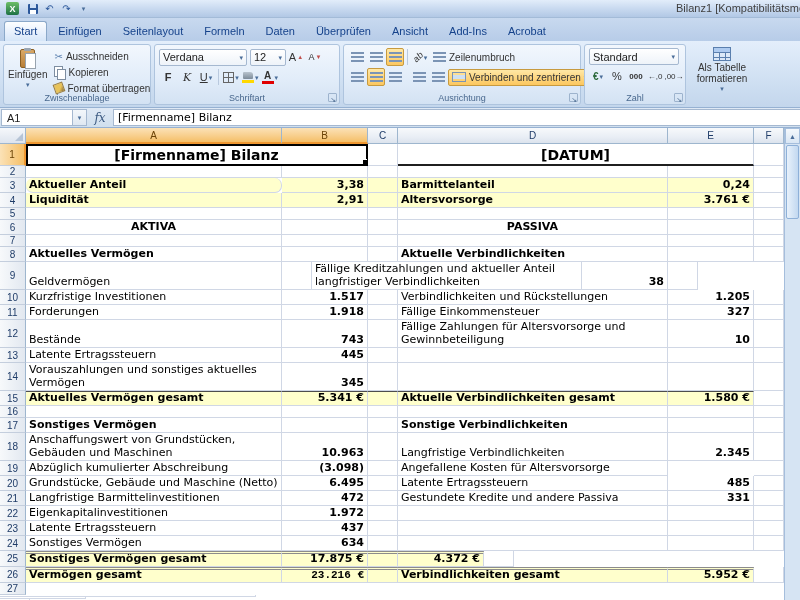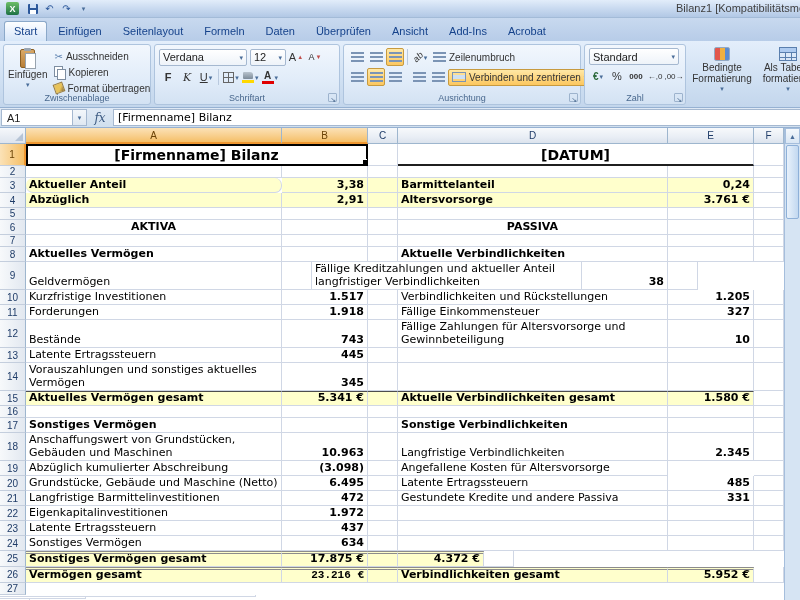--- a/index.html
+++ b/index.html
@@ -290,25 +290,20 @@
         <div class="tbtn sm8">←,0</div>
         <div class="tbtn sm8">,00→</div>
       </div>
       <div class="g-label">Zahl</div>
       <div class="launcher"></div>
     </div>
 
     <div class="group g-styles">
       <div class="styles-body">
         <div class="vbtn">
-            <span class="ic-cf"></span>
-            <span>Bedingte Formatierung</span>
-            <span class="dd">▾</span>
-          </div>
-        <div class="vbtn">
             <span class="ic-table"></span>
             <span>Als Tabelle formatieren</span>
             <span class="dd">▾</span>
           </div>
       </div>
     </div>
 
   </div>
 
   <div class="formulabar">
@@ -352,21 +347,21 @@
           <div class="rowhdr">3</div>
           <div class="cell b yel" style="width: 256px; border-radius: 7px;">Aktueller Anteil</div>
           <div class="cell num yel" style="width: 86px;">3,38</div>
           <div class="cell yel" style="width: 30px;"></div>
           <div class="cell b yel" style="width: 270px;">Barmittelanteil</div>
           <div class="cell num yel" style="width: 86px;">0,24</div>
           <div class="cell" style="width: 30px;"></div>
         </div>
         <div class="row" style="height: 15px;">
           <div class="rowhdr">4</div>
-          <div class="cell b yel" style="width: 256px;">Abzüglich</div>
+          <div class="cell b yel" style="width: 256px;">Liquidität</div>
           <div class="cell num yel" style="width: 86px;">2,91</div>
           <div class="cell yel" style="width: 30px;"></div>
           <div class="cell b yel" style="width: 270px;">Altersvorsorge</div>
           <div class="cell num yel" style="width: 86px;">3.761 €</div>
           <div class="cell" style="width: 30px;"></div>
         </div>
         <div class="row" style="height: 12px;">
           <div class="rowhdr">5</div>
           <div class="cell" style="width: 256px;"></div>
           <div class="cell" style="width: 86px;"></div>

